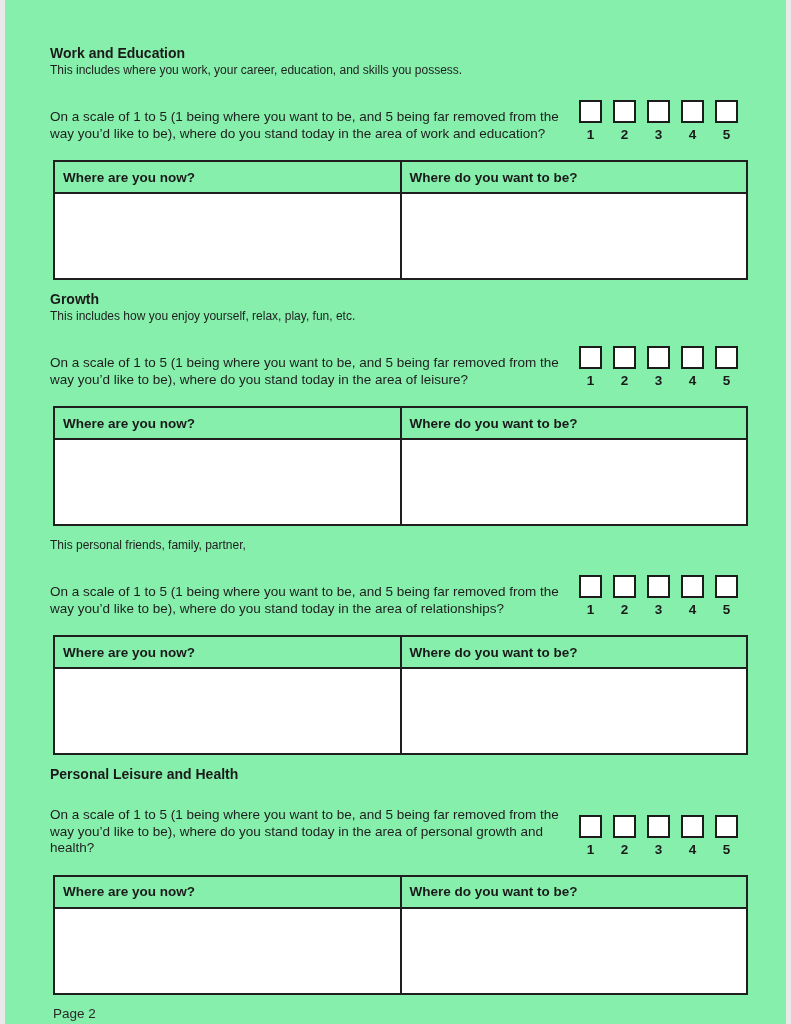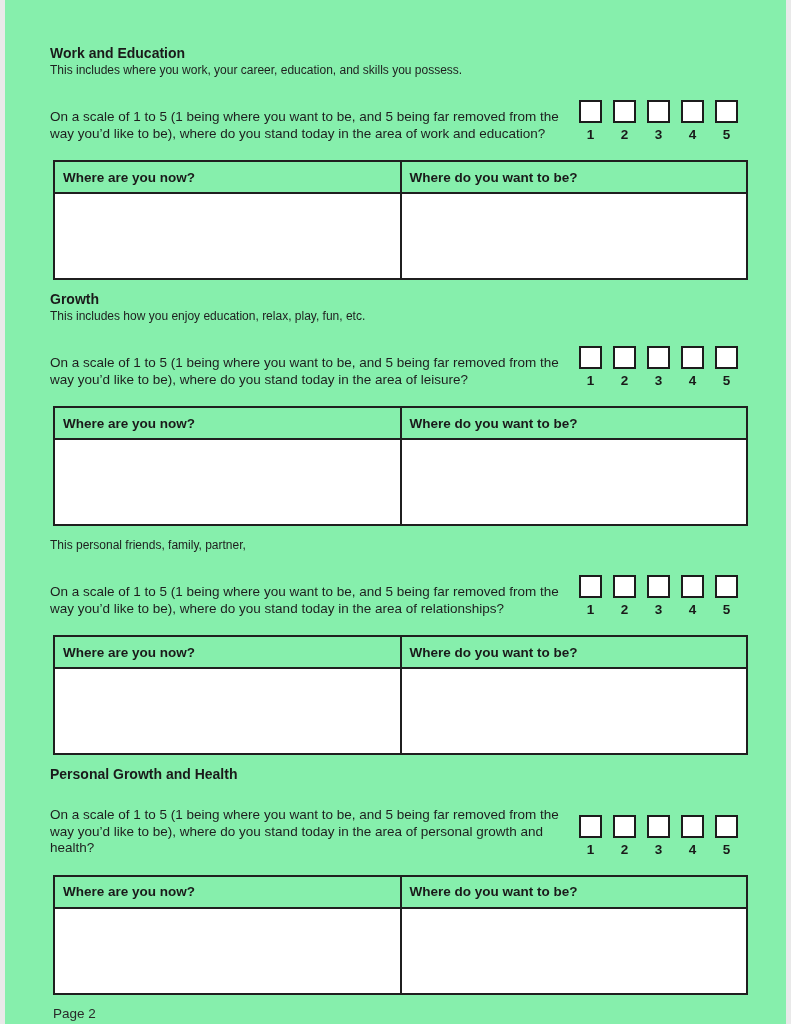--- a/index.html
+++ b/index.html
@@ -93,21 +93,21 @@
           <tr>
         <td></td>
         <td></td>
       </tr>
         </tbody>
     </table>
   </div>
 
   <div class="section">
     <h2>Growth</h2>
-    <p class="desc">This includes how you enjoy education, relax, play, fun, etc.</p>
+    <p class="desc">This includes how you enjoy yourself, relax, play, fun, etc.</p>
     <div class="qrow">
       <p class="question">On a scale of 1 to 5 (1 being where you want to be, and 5 being far removed from the way you’d like to be), where do you stand today in the area of leisure?</p>
       <div class="scale">
         <div class="boxes">
           <span class="cb"></span>
           <span class="cb"></span>
           <span class="cb"></span>
           <span class="cb"></span>
           <span class="cb"></span>
         </div>
@@ -167,21 +167,21 @@
       <tbody>
           <tr>
         <td></td>
         <td></td>
       </tr>
         </tbody>
     </table>
   </div>
 
   <div class="section">
-    <h2>Personal Growth and Health</h2>
+    <h2>Personal Leisure and Health</h2>
     <div class="qrow">
       <p class="question">On a scale of 1 to 5 (1 being where you want to be, and 5 being far removed from the way you’d like to be), where do you stand today in the area of personal growth and health?</p>
       <div class="scale">
         <div class="boxes">
           <span class="cb"></span>
           <span class="cb"></span>
           <span class="cb"></span>
           <span class="cb"></span>
           <span class="cb"></span>
         </div>

